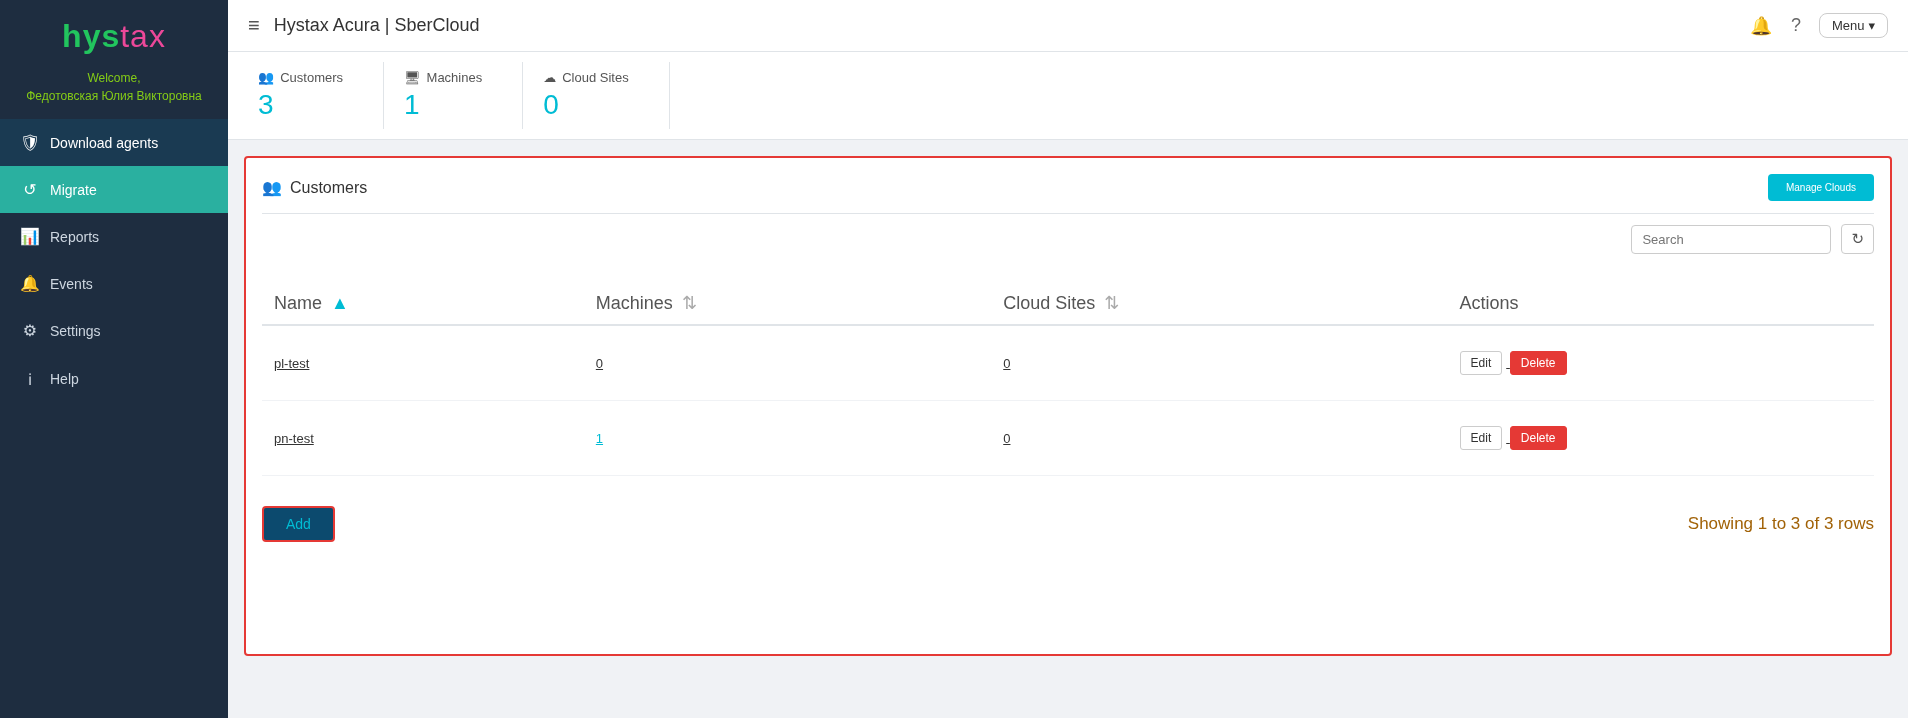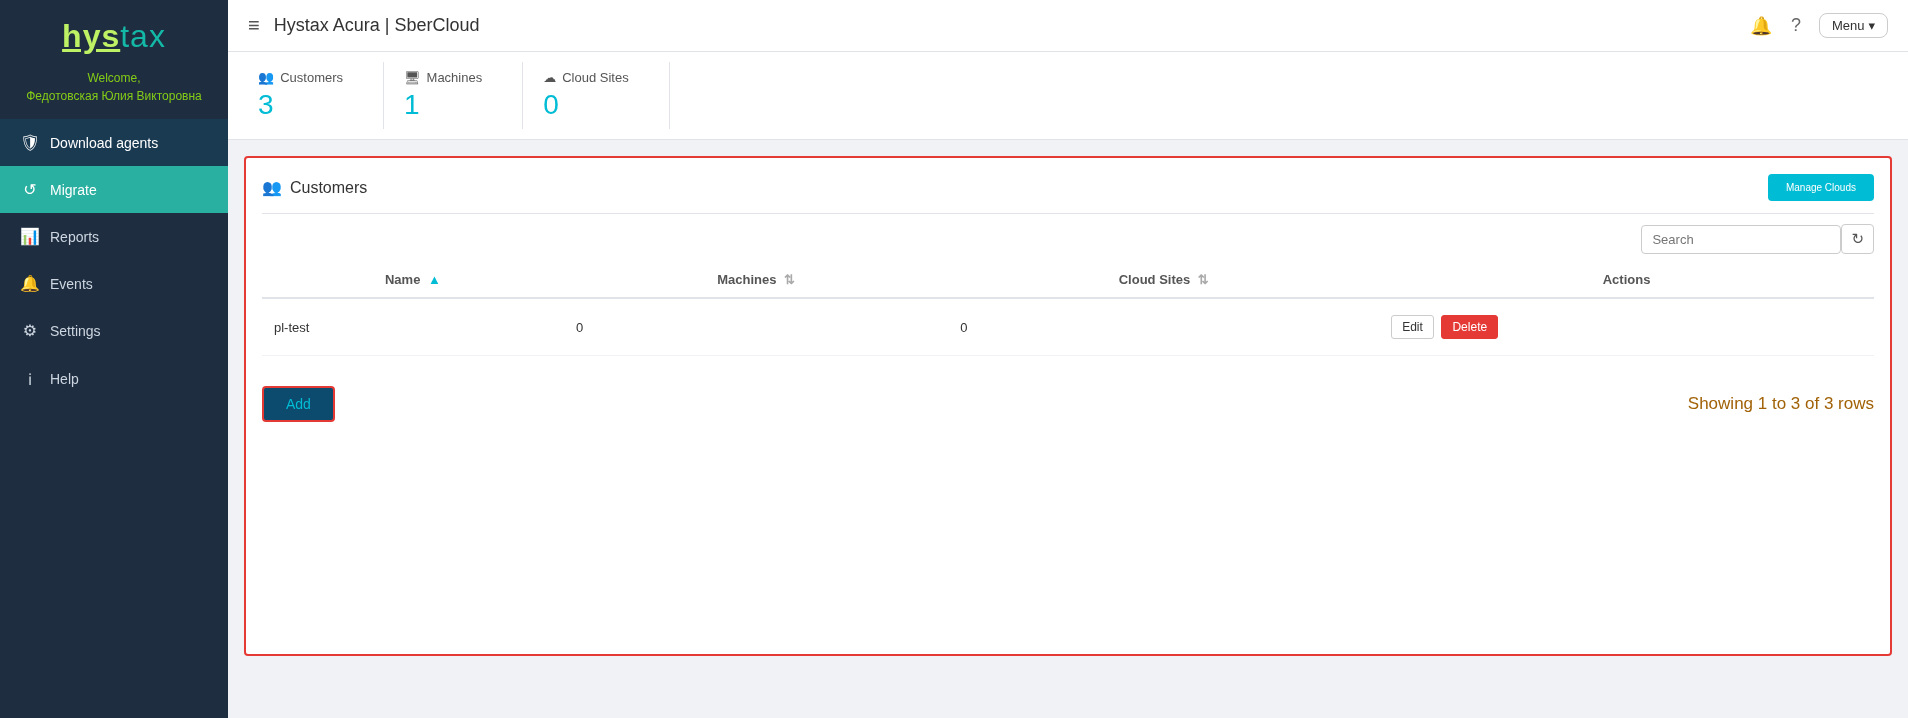--- a/index.html
+++ b/index.html
@@ -155,22 +155,22 @@
       border: none;
       border-radius: 4px;
       padding: 8px 18px;
       font-size: 10px;
       cursor: pointer;
     }
     #search-row {
       display: flex;
       justify-content: flex-end;
       align-items: center;
-      gap: 0;
-      margin-bottom: 8px;
+      gap: 10px;
+      margin-bottom: 28px;
       margin-top: 10px;
     }
     #search-input {
       border: 1px solid #ccc;
       border-radius: 4px;
       padding: 6px 10px;
       font-size: 13px;
       width: 200px;
       outline: none;
     }
@@ -186,34 +186,35 @@
 
     
     #customers-table {
       width: 100%;
       border-collapse: collapse;
     }
     #customers-table thead tr {
       border-bottom: 2px solid #e0e4e8;
     }
     #customers-table th {
-      text-align: center;
+      text-align: left;
       padding: 10px 12px;
-      font-size: 13px;
+      font-size: 18px;
       color: #555;
-      font-weight: 700;
+      font-weight: 400;
     }
     #customers-table th .sort-arrow { color: #00bcd4; margin-left: 4px; }
     #customers-table tbody tr {
       border-bottom: 1px solid #f0f2f5;
     }
     #customers-table td {
-      padding: 16px 12px;
+      padding: 25px 12px;
       font-size: 13px;
       color: #333;
+      text-decoration: underline;
     }
     .action-btn {
       border: 1px solid #ccc;
       border-radius: 3px;
       padding: 4px 10px;
       font-size: 12px;
       cursor: pointer;
       background: #fff;
       color: #333;
       margin-right: 4px;
@@ -247,21 +248,21 @@
       font-size: 17px;
       color: #a16207;
     }
   </style>
 </head>
 <body>
 
 <nav id="sidebar">
   <div id="logo-area">
     <div id="logo-text">
-      <span class="hy" style="color:#bef264;font-weight:700;text-decoration:underline;">hys</span><span style="color:#14b8a6;font-weight:300;">tax</span>
+      <span class="hy" style="color:#22c55e;font-weight:700;">hys</span><span style="color:#ec4899;font-weight:300;">tax</span>
     </div>
   </div>
   <div id="welcome-area">
     <div>Welcome,</div>
     <div>Федотовская Юлия Викторовна</div>
   </div>
 
   <div class="sidebar-item active-dark">
     <span class="sidebar-icon">🛡</span>
     <span>Download agents</span>
@@ -370,20 +371,29 @@
         <tbody id="table-body">
         <tr>
     <td>pl-test</td>
     <td style="color:#333">0</td>
     <td>0</td>
     <td>
       <button class="action-btn">Edit</button>
       <button class="delete-btn">Delete</button>
     </td>
   </tr>
+            <tr>
+    <td>pn-test</td>
+    <td style="color:#00bcd4">1</td>
+    <td>0</td>
+    <td>
+      <button class="action-btn">Edit</button>
+      <button class="delete-btn">Delete</button>
+    </td>
+  </tr>
           </tbody>
       </table>
 
       <div id="panel-footer">
         <button id="add-btn">Add</button>
         <span id="showing-text">Showing 1 to 3 of 3 rows</span>
       </div>
 
     </div>
   </div>

